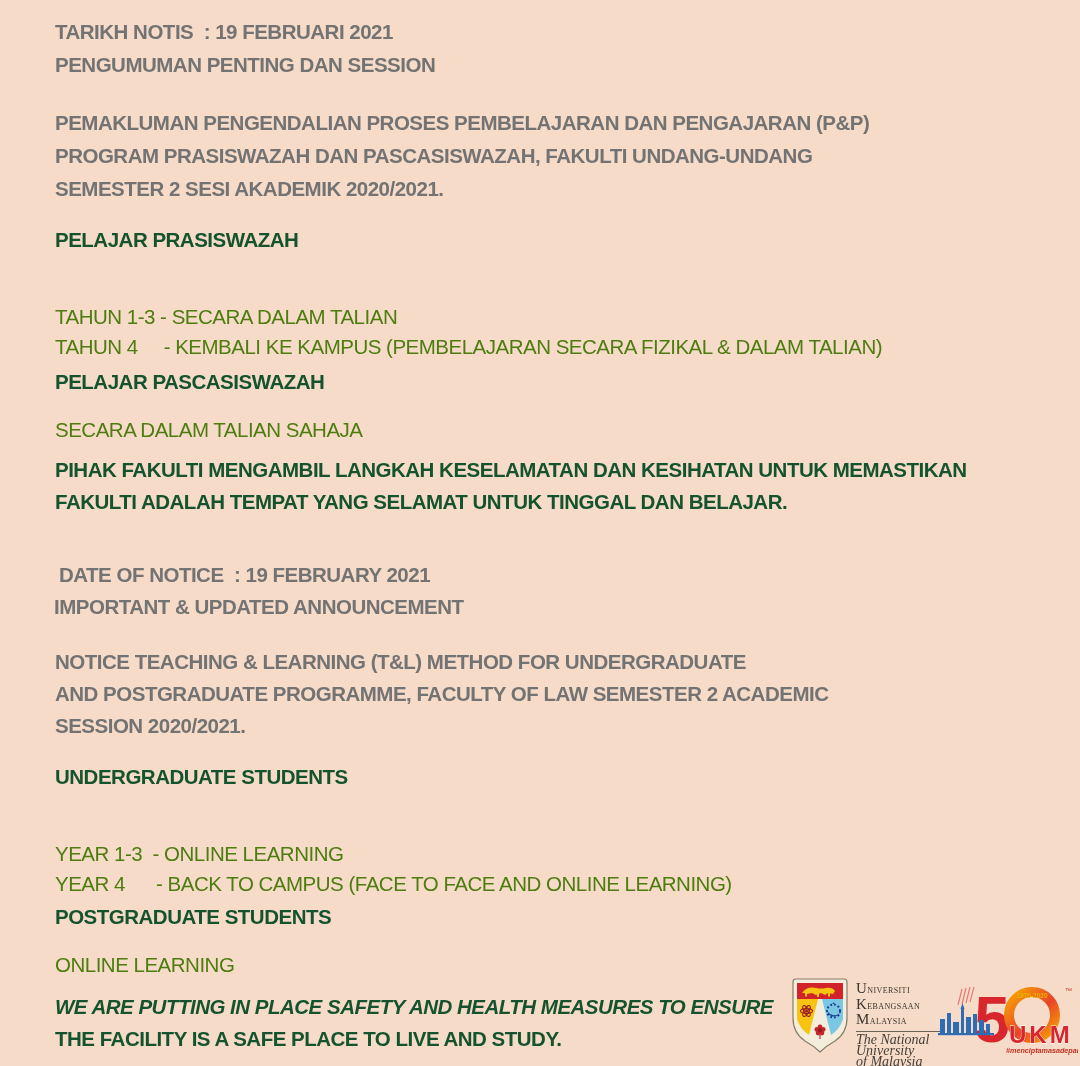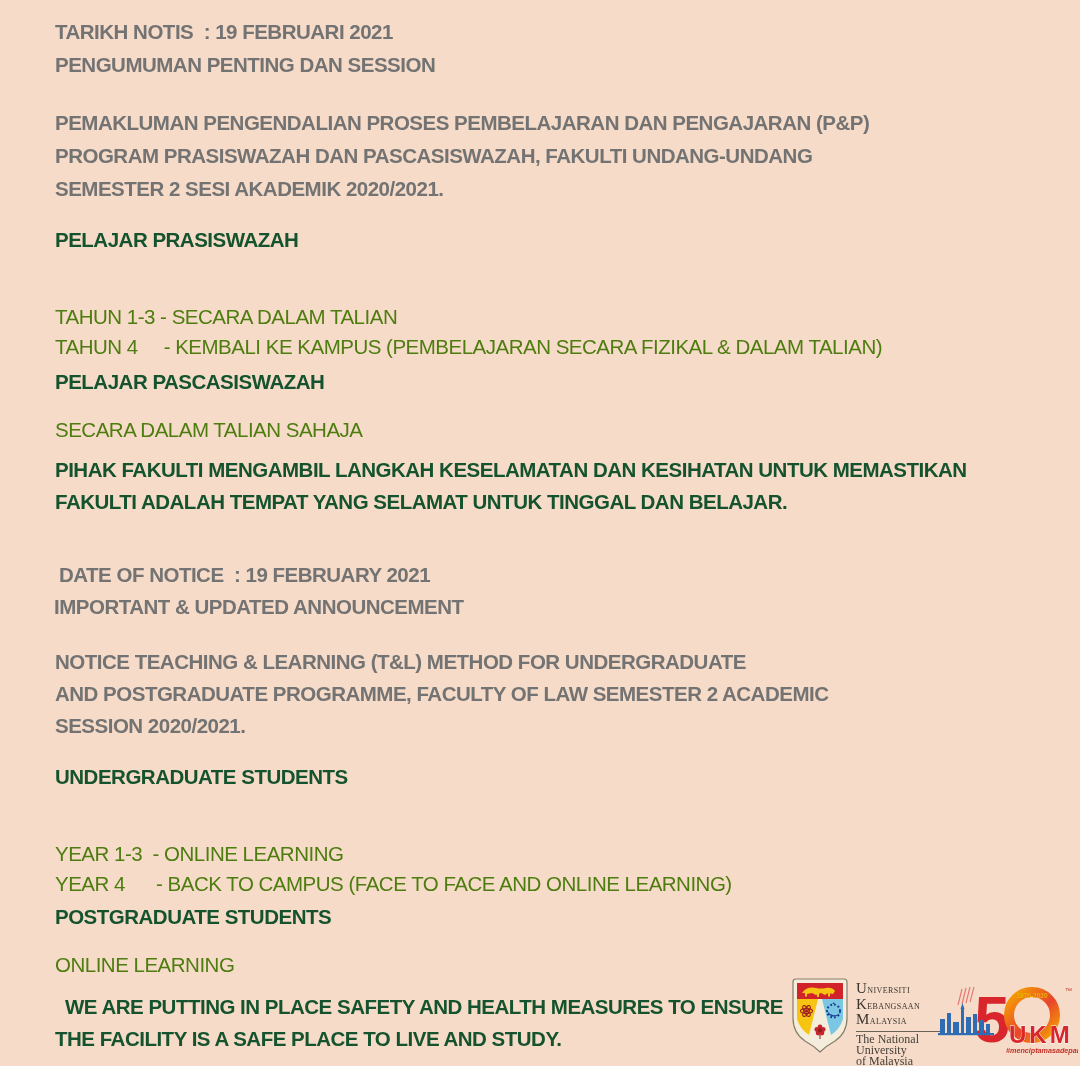--- a/index.html
+++ b/index.html
@@ -33,21 +33,21 @@
     color:#3a342e;
     width:84px;
   }
   .wordmark .wm-line {
     font-size:11px; line-height:14.5px; letter-spacing:0.4px;
     font-variant:small-caps; text-transform:lowercase;
   }
   .wordmark .wm-line::first-letter { font-size:15px; text-transform:uppercase; }
   .tagline {
     margin-top:3px; border-top:1.5px solid #6b6257; padding-top:2px;
-    font-size:12px; line-height:11px; color:#45403a;
+    font-style:italic; font-size:14px; line-height:11px; color:#45403a;
   }
 
   
   .fifty-block { position:absolute; left:936px; top:983px; width:142px; height:74px; }
 </style>
 </head>
 <body>
 
 <div class="line red" style="left:55px; top:20px;">TARIKH NOTIS  : 19 FEBRUARI 2021</div>
 <div class="line red" style="left:55px; top:53px;">PENGUMUMAN PENTING DAN SESSION</div>
@@ -73,21 +73,21 @@
 <div class="line red" style="left:55px; top:682px;">AND POSTGRADUATE PROGRAMME, FACULTY OF LAW SEMESTER 2 ACADEMIC</div>
 <div class="line red" style="left:55px; top:714px;">SESSION 2020/2021.</div>
 
 <div class="line blk-b" style="left:55px; top:765px;">UNDERGRADUATE STUDENTS</div>
 <div class="line blk" style="left:55px; top:822px;">YEAR 1-3  - ONLINE LEARNING</div>
 <div class="line blk" style="left:55px; top:852px;">YEAR 4      - BACK TO CAMPUS (FACE TO FACE AND ONLINE LEARNING)</div>
 
 <div class="line blk-b" style="left:55px; top:905px;">POSTGRADUATE STUDENTS</div>
 <div class="line blk" style="left:55px; top:933px;">ONLINE LEARNING</div>
 
-<div class="line blk-b" style="left:65px; top:995px;">WE ARE PUTTING IN PLACE SAFETY AND HEALTH MEASURES TO ENSURE</div>
+<div class="line blk-b" style="left:55px; top:995px;font-style:italic;">WE ARE PUTTING IN PLACE SAFETY AND HEALTH MEASURES TO ENSURE</div>
 <div class="line blk-b" style="left:55px; top:1027px;">THE FACILITY IS A SAFE PLACE TO LIVE AND STUDY.</div>
 
 <div class="crest-block">
   <svg class="crest-svg" width="60" height="78" viewBox="0 0 60 78">
 
     <path d="M6,2 H54 Q57,2 57,5 V41 Q57,56 45,64 Q36,69 30,75 Q24,69 15,64 Q3,56 3,41 V5 Q3,2 6,2 Z" fill="#f4eddc" stroke="#857c6a" stroke-width="1.2"></path>
 
     <g>
       <path d="M7,6 H53 V22 H7 Z" fill="#d3232a"></path>
       <path d="M12,16 q5,-7 14,-5 q5,1 10,0 q6,-1 9,3 l-2,3 -5,-1 -3,2 -4,-2 -5,2 -4,-2 -5,1 -3,-1 Z" fill="#f6c411"></path>

